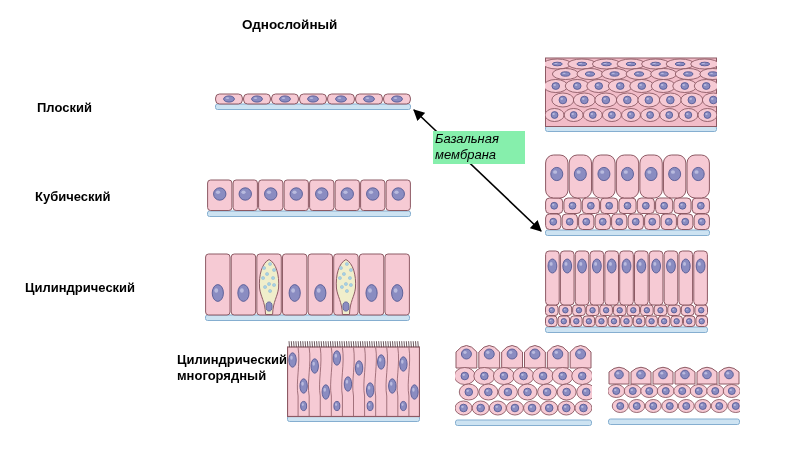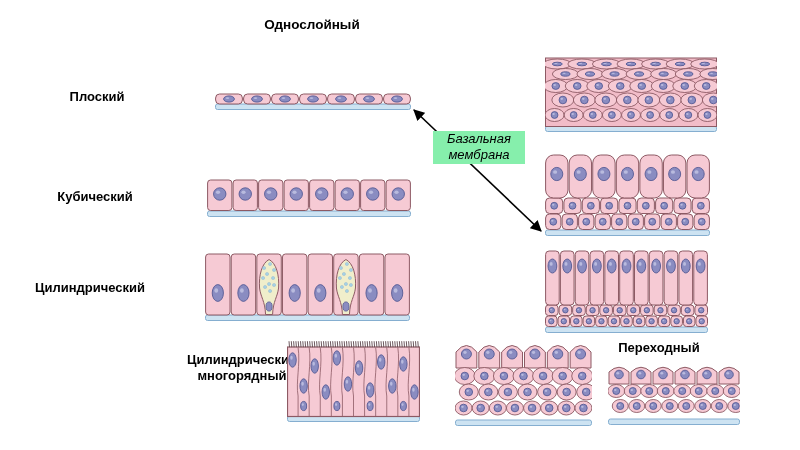--- a/index.html
+++ b/index.html
@@ -1,20 +1,20 @@
 <!DOCTYPE html>
 <html><head>
 <meta charset="utf-8">
 <style>
   html,body{margin:0;padding:0;background:#fff;}
   #canvas{position:relative;width:800px;height:450px;background:#fff;overflow:hidden;
           font-family:"Liberation Sans","DejaVu Sans",sans-serif;}
   .tissue{position:absolute;}
   .lbl{position:absolute;font-weight:bold;font-size:13px;line-height:1.25;color:#000;
-       text-align:center;white-space:pre-line;}
+       text-align:left;white-space:pre-line;}
   .hdr{font-size:13.5px;}
   #basal-label{font-style:italic;font-weight:normal;background:#86efac;padding:0 2px;font-size:13px;}
   #arrow-layer{position:absolute;left:0;top:0;}
 </style>
 </head>
 <body>
 
 <div id="canvas">
 
   <svg id="arrow-layer" width="800" height="450" viewBox="0 0 800 450">
@@ -24,26 +24,25 @@
       </marker>
       <marker id="ah-end" viewBox="0 0 10 10" refX="9" refY="5" markerWidth="7" markerHeight="7" orient="auto">
         <path d="M0,0 L10,5 L0,10 z" fill="#000"></path>
       </marker>
     </defs>
     <line x1="414" y1="110" x2="541" y2="231" stroke="#000" stroke-width="1.6" marker-start="url(#ah-start)" marker-end="url(#ah-end)"></line>
   </svg>
 
   <div class="lbl hdr" style="left:242px;top:17px;width:140px">Однослойный</div>
 
-  <div class="lbl" style="left:37px;top:89px;width:120px">Плоский</div>
+  <div class="lbl" style="left:37px;top:100px;width:120px">Плоский</div>
   <div class="lbl" style="left:35px;top:189px;width:120px">Кубический</div>
   <div class="lbl" style="left:25px;top:280px;width:130px">Цилиндрический</div>
   <div class="lbl" style="left:177px;top:352px;width:130px">Цилиндрический
 многорядный</div>
-  <div class="lbl" style="left:599px;top:340px;width:120px">Переходный</div>
 
   <div class="lbl" id="basal-label" style="left:433px;top:131px;width:88px">Базальная
 мембрана</div>
 
   <div class="tissue" id="t1" style="left:215px;top:93px;width:196px;height:17px"><svg width="196" height="17" viewBox="0 0 196 17">
         <rect x="0.5" y="11" width="195" height="5.5" rx="2" fill="#cde3f2" stroke="#85aed0" stroke-width="1"></rect>
         <rect x="0.6" y="1" width="26.8" height="10" rx="4" ry="4" fill="#f6cad4" stroke="#8d5a64" stroke-width="1"></rect>
         <ellipse cx="14" cy="6" rx="5.4" ry="3.1" fill="#8a8cc1" stroke="#565a94" stroke-width="0.9"></ellipse>
         <ellipse cx="12.488" cy="5.07" rx="1.8360000000000003" ry="0.8680000000000001" fill="#b9bbde"></ellipse>
         <rect x="28.6" y="1" width="26.8" height="10" rx="4" ry="4" fill="#f6cad4" stroke="#8d5a64" stroke-width="1"></rect>

